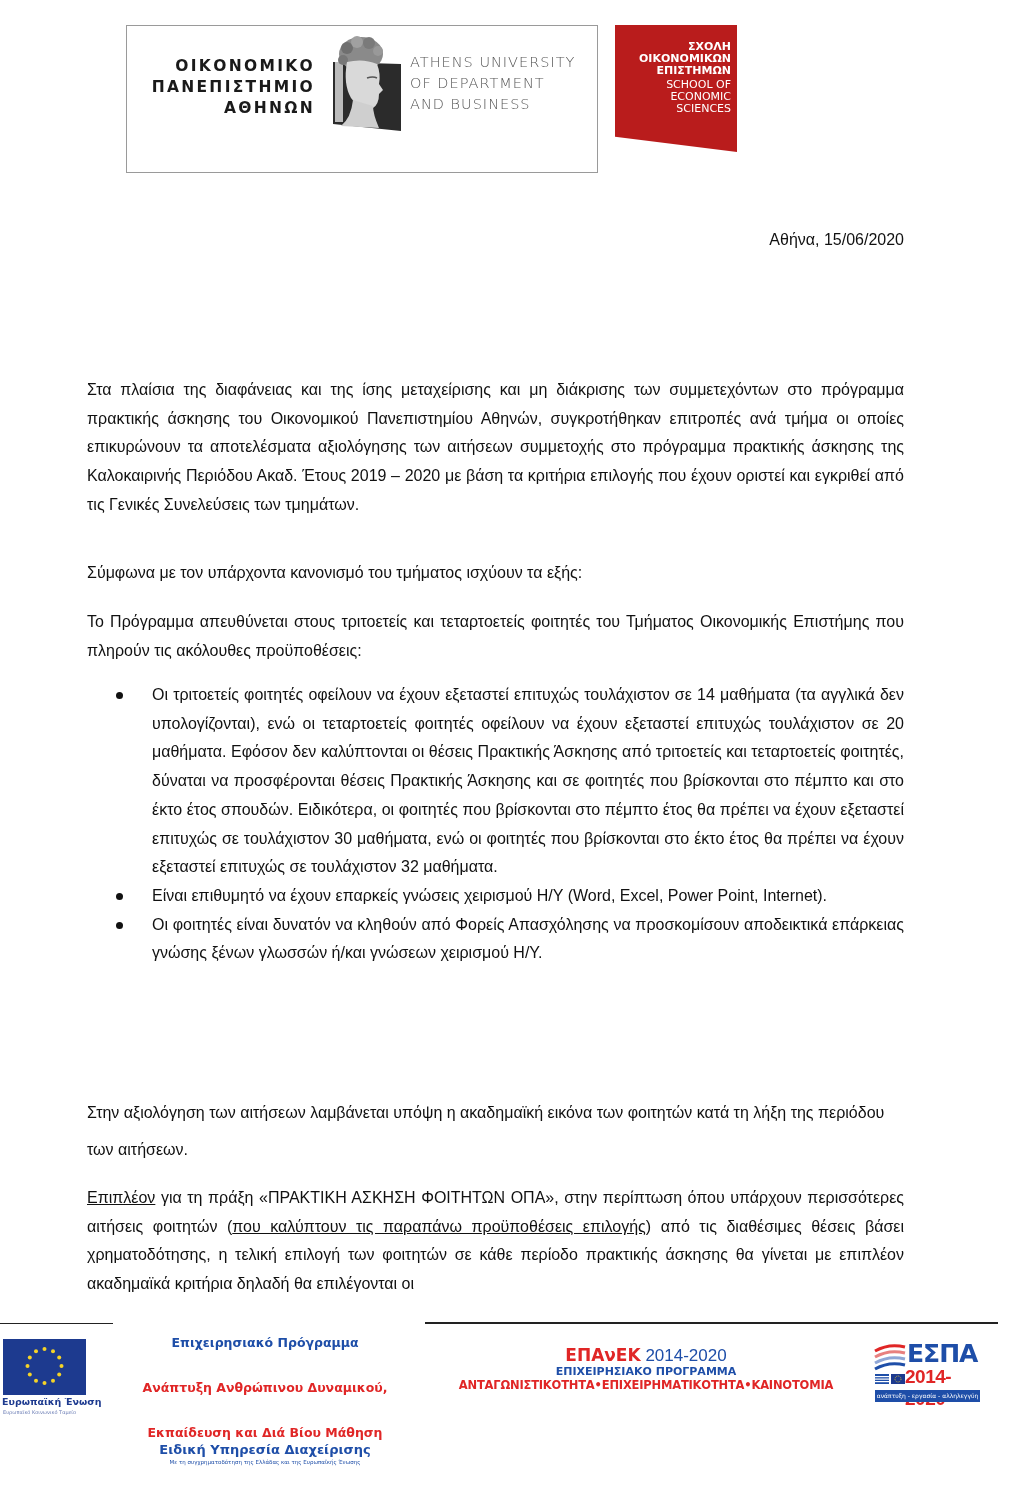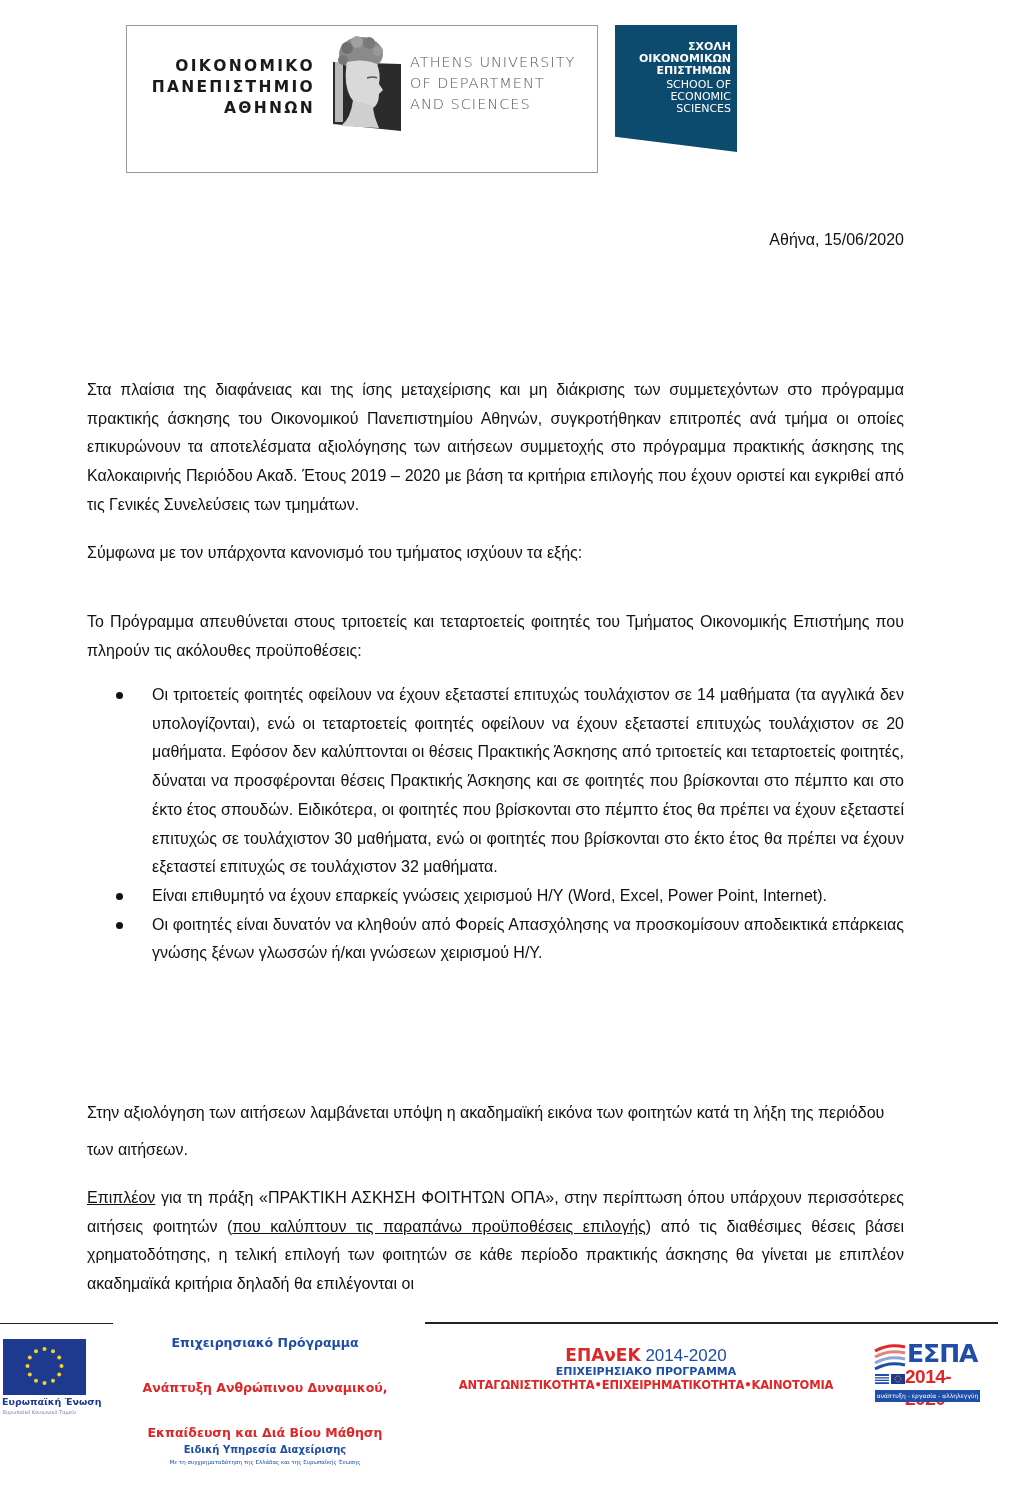--- a/index.html
+++ b/index.html
@@ -5,54 +5,54 @@
   html, body { margin: 0; padding: 0; background: #ffffff; }
   body { width: 1031px; height: 1493px; position: relative; overflow: hidden; font-family: "Liberation Sans Narrow", "Liberation Sans", sans-serif; color: #111; }
 
   
   .hdr-logo1 { position: absolute; left: 126px; top: 25px; width: 472px; height: 148px; border: 1.5px solid #9a9a9a; box-sizing: border-box; }
   .logo1-greek { position: absolute; right: 282px; top: 30px; text-align: right; font-family: "DejaVu Sans", sans-serif; font-weight: bold; font-size: 15.5px; letter-spacing: 2.3px; line-height: 21px; color: #1a1a1a; }
   .logo1-head { position: absolute; left: 206px; top: 8px; width: 68px; height: 97px; }
   .logo1-eng { position: absolute; left: 283px; top: 26px; font-family: "DejaVu Sans", sans-serif; font-size: 14.5px; letter-spacing: 1px; line-height: 21px; color: #555; font-weight: 300; }
 
   .hdr-logo2 { position: absolute; left: 615px; top: 25px; width: 250px; height: 132px; }
-  .l2-dark { position: absolute; left: 0; top: 0; width: 122px; height: 127px; background: #0c4a6e; clip-path: polygon(0 0, 100% 0, 100% 100%, 0 88%); }
+  .l2-dark { position: absolute; left: 0; top: 0; width: 122px; height: 127px; background: #b91c1c; clip-path: polygon(0 0, 100% 0, 100% 100%, 0 88%); }
   .l2-dark-text { position: absolute; right: 6px; top: 16px; text-align: right; color: #fff; font-family: "DejaVu Sans", sans-serif; }
   .l2-dark-text .gr { font-weight: bold; font-size: 11px; line-height: 12px; }
   .l2-dark-text .en { font-size: 11px; line-height: 12px; margin-top: 2px; }
   .l2-light { position: absolute; left: 125px; top: 0; width: 122px; height: 132px; }
   .l2-light svg { position: absolute; left: 0; top: 0; }
   .l2-light-text { position: absolute; left: 7px; top: 16px; color: #555; font-family: "DejaVu Sans", sans-serif; }
   .l2-light-text .gr { font-size: 12px; line-height: 12px; font-weight: 500; }
   .l2-light-text .en { font-size: 10.5px; line-height: 12px; margin-top: 3px; }
 
   
   .date { position: absolute; right: 127px; top: 231px; font-size: 16px; }
   .title { position: absolute; left: 96px; width: 840px; top: 304px; text-align: center; font-weight: bold; font-size: 17.5px; line-height: 28px; letter-spacing: -0.1px; }
   .para { position: absolute; left: 87px; width: 817px; font-size: 16px; line-height: 28.7px; text-align: justify; }
   .p1 { top: 376px; }
-  .p2 { top: 539px; }
+  .p2 { top: 559px; }
   .p3 { top: 608px; }
   .bullets { position: absolute; left: 116px; width: 788px; top: 681px; margin: 0; padding: 0; list-style: none; }
   .bullets li { position: relative; padding-left: 36px; font-size: 16px; line-height: 28.7px; text-align: justify; }
   .bullets li .dot { position: absolute; left: 0; top: 11px; width: 7px; height: 7px; border-radius: 50%; background: #111; }
   .p4 { top: 1094px; line-height: 37px; text-align: left; }
   .p5 { top: 1184px; line-height: 28.7px; }
   .u { text-decoration: underline; }
 
   
   .footer-line-l { position: absolute; left: 0; top: 1323px; width: 113px; height: 1px; background: #222; }
   .footer-line-r { position: absolute; left: 425px; top: 1322px; width: 573px; height: 1.5px; background: #222; }
   .eu-flag { position: absolute; left: 3px; top: 1339px; width: 83px; height: 56px; background: #1d3a8f; }
   .eu-label { position: absolute; left: 2px; top: 1396px; font-family: "DejaVu Sans", sans-serif; font-size: 9.5px; font-weight: bold; color: #1d3a8f; }
   .eu-sub { position: absolute; left: 3px; top: 1409px; font-family: "DejaVu Sans", sans-serif; font-size: 5px; color: #6b7db5; }
   .op1 { position: absolute; left: 130px; top: 1334px; width: 270px; text-align: center; font-family: "DejaVu Sans", sans-serif; }
   .op1 .a { color: #1e4ea8; font-size: 12.5px; font-weight: bold; line-height: 17px; }
   .op1 .b { color: #e02626; font-size: 12.5px; font-weight: bold; line-height: 17px; margin-top: 28px; }
-  .op1 .c { color: #1e4ea8; font-size: 10px; font-weight: bold; line-height: 14px; margin-top: 2px; }
+  .op1 .c { color: #1e4ea8; font-size: 13px; font-weight: bold; line-height: 14px; margin-top: 2px; }
   .op1 .d { color: #1e4ea8; font-size: 5.5px; line-height: 10px; }
   .epanek { position: absolute; left: 436px; top: 1346px; width: 420px; text-align: center; font-family: "DejaVu Sans", sans-serif; }
   .epanek .t1 { font-size: 17px; line-height: 18px; }
   .epanek .t1 .red { color: #e02626; font-weight: bold; }
   .epanek .t1 .blue { color: #1e4ea8; font-family: "Liberation Sans", sans-serif; }
   .epanek .t2 { color: #1e4ea8; font-size: 11px; font-weight: bold; line-height: 13px; }
   .epanek .t3 { color: #e02626; font-size: 11.5px; font-weight: bold; line-height: 15px; letter-spacing: -0.2px; }
   .espa { position: absolute; left: 873px; top: 1341px; width: 110px; height: 66px; }
   .espa .big { position: absolute; left: 34px; top: -2px; font-family: "DejaVu Sans", sans-serif; font-weight: bold; font-size: 25px; color: #1e4ea8; letter-spacing: -1px; }
   .espa .yrs { position: absolute; left: 32px; top: 25px; font-family: "Liberation Sans", sans-serif; font-size: 19px; color: #e02626; font-weight: bold; letter-spacing: -0.5px; }
@@ -76,21 +76,21 @@
     <circle cx="36" cy="9" r="6" fill="#7a7a7a"></circle>
       <circle cx="45" cy="17" r="5" fill="#999"></circle>
     <circle cx="10" cy="26" r="5" fill="#777"></circle>
     <path d="M14,28 Q10,50 18,64 Q26,76 40,74 Q46,70 46,60 L50,56 L46,50 Q48,40 44,30 Q30,24 14,28 Z" fill="#d9d9d9"></path>
     <path d="M20,66 Q18,84 8,92 L46,94 Q40,80 40,72 Z" fill="#cfcfcf"></path>
     <path d="M34,44 q6,-2 10,0" stroke="#555" stroke-width="1.5" fill="none"></path>
   </svg>
   <div class="logo1-eng">
     <div>ATHENS UNIVERSITY</div>
     <div>OF DEPARTMENT</div>
-    <div>AND SCIENCES</div>
+    <div>AND BUSINESS</div>
   </div>
 </div>
 
 <div class="hdr-logo2">
   <div class="l2-dark">
     <div class="l2-dark-text">
       <div class="gr">ΣΧΟΛΗ</div>
       <div class="gr">ΟΙΚΟΝΟΜΙΚΩΝ</div>
       <div class="gr">ΕΠΙΣΤΗΜΩΝ</div>
       <div class="en">SCHOOL OF</div>

